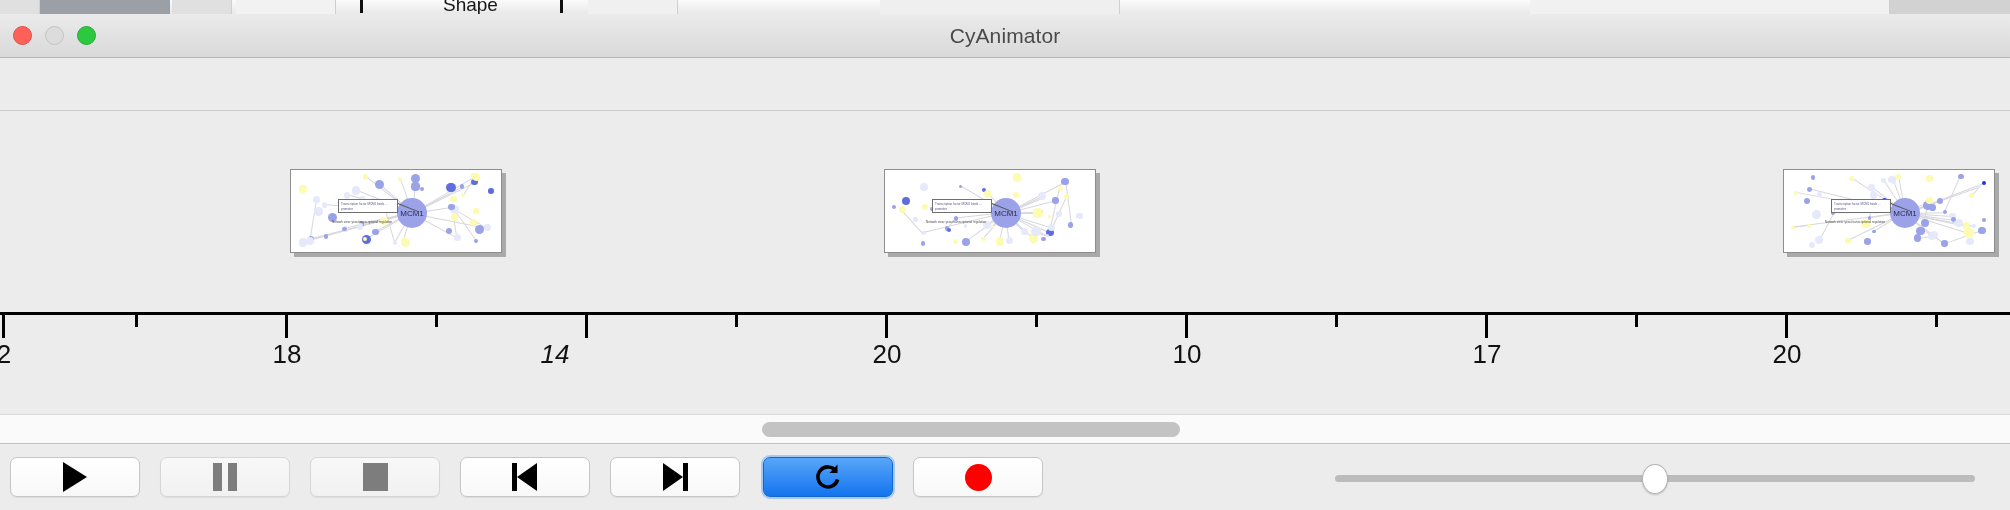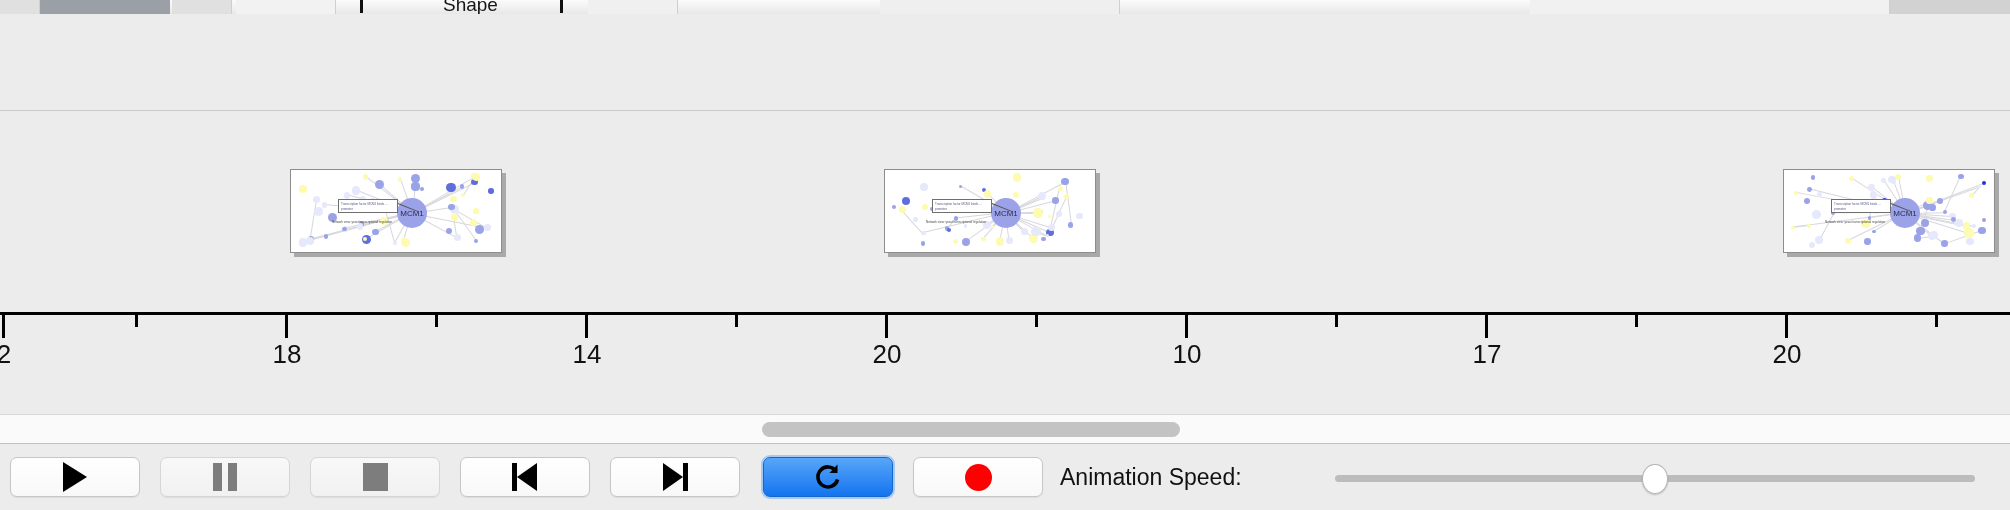--- a/index.html
+++ b/index.html
@@ -174,20 +174,28 @@
     <div class="bg-chunk" style="left:236px;width:100px;background:#f2f2f2;"></div>
     <div class="bg-tick" style="left:360px;"></div>
     <div class="bg-tick" style="left:560px;"></div>
     <div class="bg-chunk" style="left:588px;width:90px;background:#f0f0f0;"></div>
     <div class="bg-chunk" style="left:880px;width:240px;background:#efefef;"></div>
     <div class="bg-word" style="left:443px;">Shape</div>
     <div class="bg-chunk" style="left:1530px;width:360px;background:#f1f1f1;"></div>
     <div class="bg-dark" style="left:1890px;width:120px;background:#d2d2d2;"></div>
   </div>
 
+  <div class="titlebar">
+    <div class="lights">
+      <div class="light red"></div>
+      <div class="light amber"></div>
+      <div class="light green"></div>
+    </div>
+    <div class="title-text">CyAnimator</div>
+  </div>
 
 
   <div class="timeline">
     <div id="frames-layer">
         <div class="frame" style="left: 290px;">
           <div class="net">
             <div class="edge" style="left: 118px; top: 40px; width: 56.502px; transform: rotate(-0.488247rad);"></div>
             <div class="edge" style="left: 118px; top: 40px; width: 69.584px; transform: rotate(-0.456655rad);"></div>
             <div class="edge" style="left: 160.079px; top: 36.0943px; width: 38.1289px; transform: rotate(0.515443rad);"></div>
             <div class="edge" style="left: 118px; top: 40px; width: 76.7125px; transform: rotate(0.195326rad);"></div>
@@ -447,21 +455,21 @@
           </div>
         </div>
       </div>
     <div class="axis-line"></div>
     <div id="ticks-layer">
         <div class="tick major" style="left: 2px;"></div>
         <div class="tick-label" style="left: 4px;">2</div>
         <div class="tick major" style="left: 285px;"></div>
         <div class="tick-label" style="left: 287px;">18</div>
         <div class="tick major" style="left: 585px;"></div>
-        <div class="tick-label" style="left: 587px;">14</div>
+        <div class="tick-label" style="left: 555px; font-style: italic;">14</div>
         <div class="tick major" style="left: 885px;"></div>
         <div class="tick-label" style="left: 887px;">20</div>
         <div class="tick major" style="left: 1185px;"></div>
         <div class="tick-label" style="left: 1187px;">10</div>
         <div class="tick major" style="left: 1485px;"></div>
         <div class="tick-label" style="left: 1487px;">17</div>
         <div class="tick major" style="left: 1785px;"></div>
         <div class="tick-label" style="left: 1787px;">20</div>
         <div class="tick minor" style="left: 135px;"></div>
         <div class="tick minor" style="left: 435px;"></div>
@@ -504,19 +512,18 @@
     </div>
     <div class="pbtn on" style="left:763px">
       <svg width="30" height="30" viewBox="0 0 30 30">
         <path d="M23 9 A10 10 0 1 0 24.6 17.5" fill="none" stroke="#000" stroke-width="3.6" stroke-linecap="butt"></path>
         <path d="M24.5 2.5 L24.5 11 L16.5 11 Z" fill="#000"></path>
       </svg>
     </div>
     <div class="pbtn" style="left:913px">
       <span class="recdot"></span>
     </div>
-    <div class="speed-label" style="left:1060px">Animation Speed:</div>
     <div class="slider" id="speed-slider" style="left: 1335px; width: 640px; top: 18px;">
       <div class="track"></div>
       <div class="thumb" id="speed-thumb" style="left: 50%;"></div>
     </div>
   </div>
 </div>
 
 </body></html>

